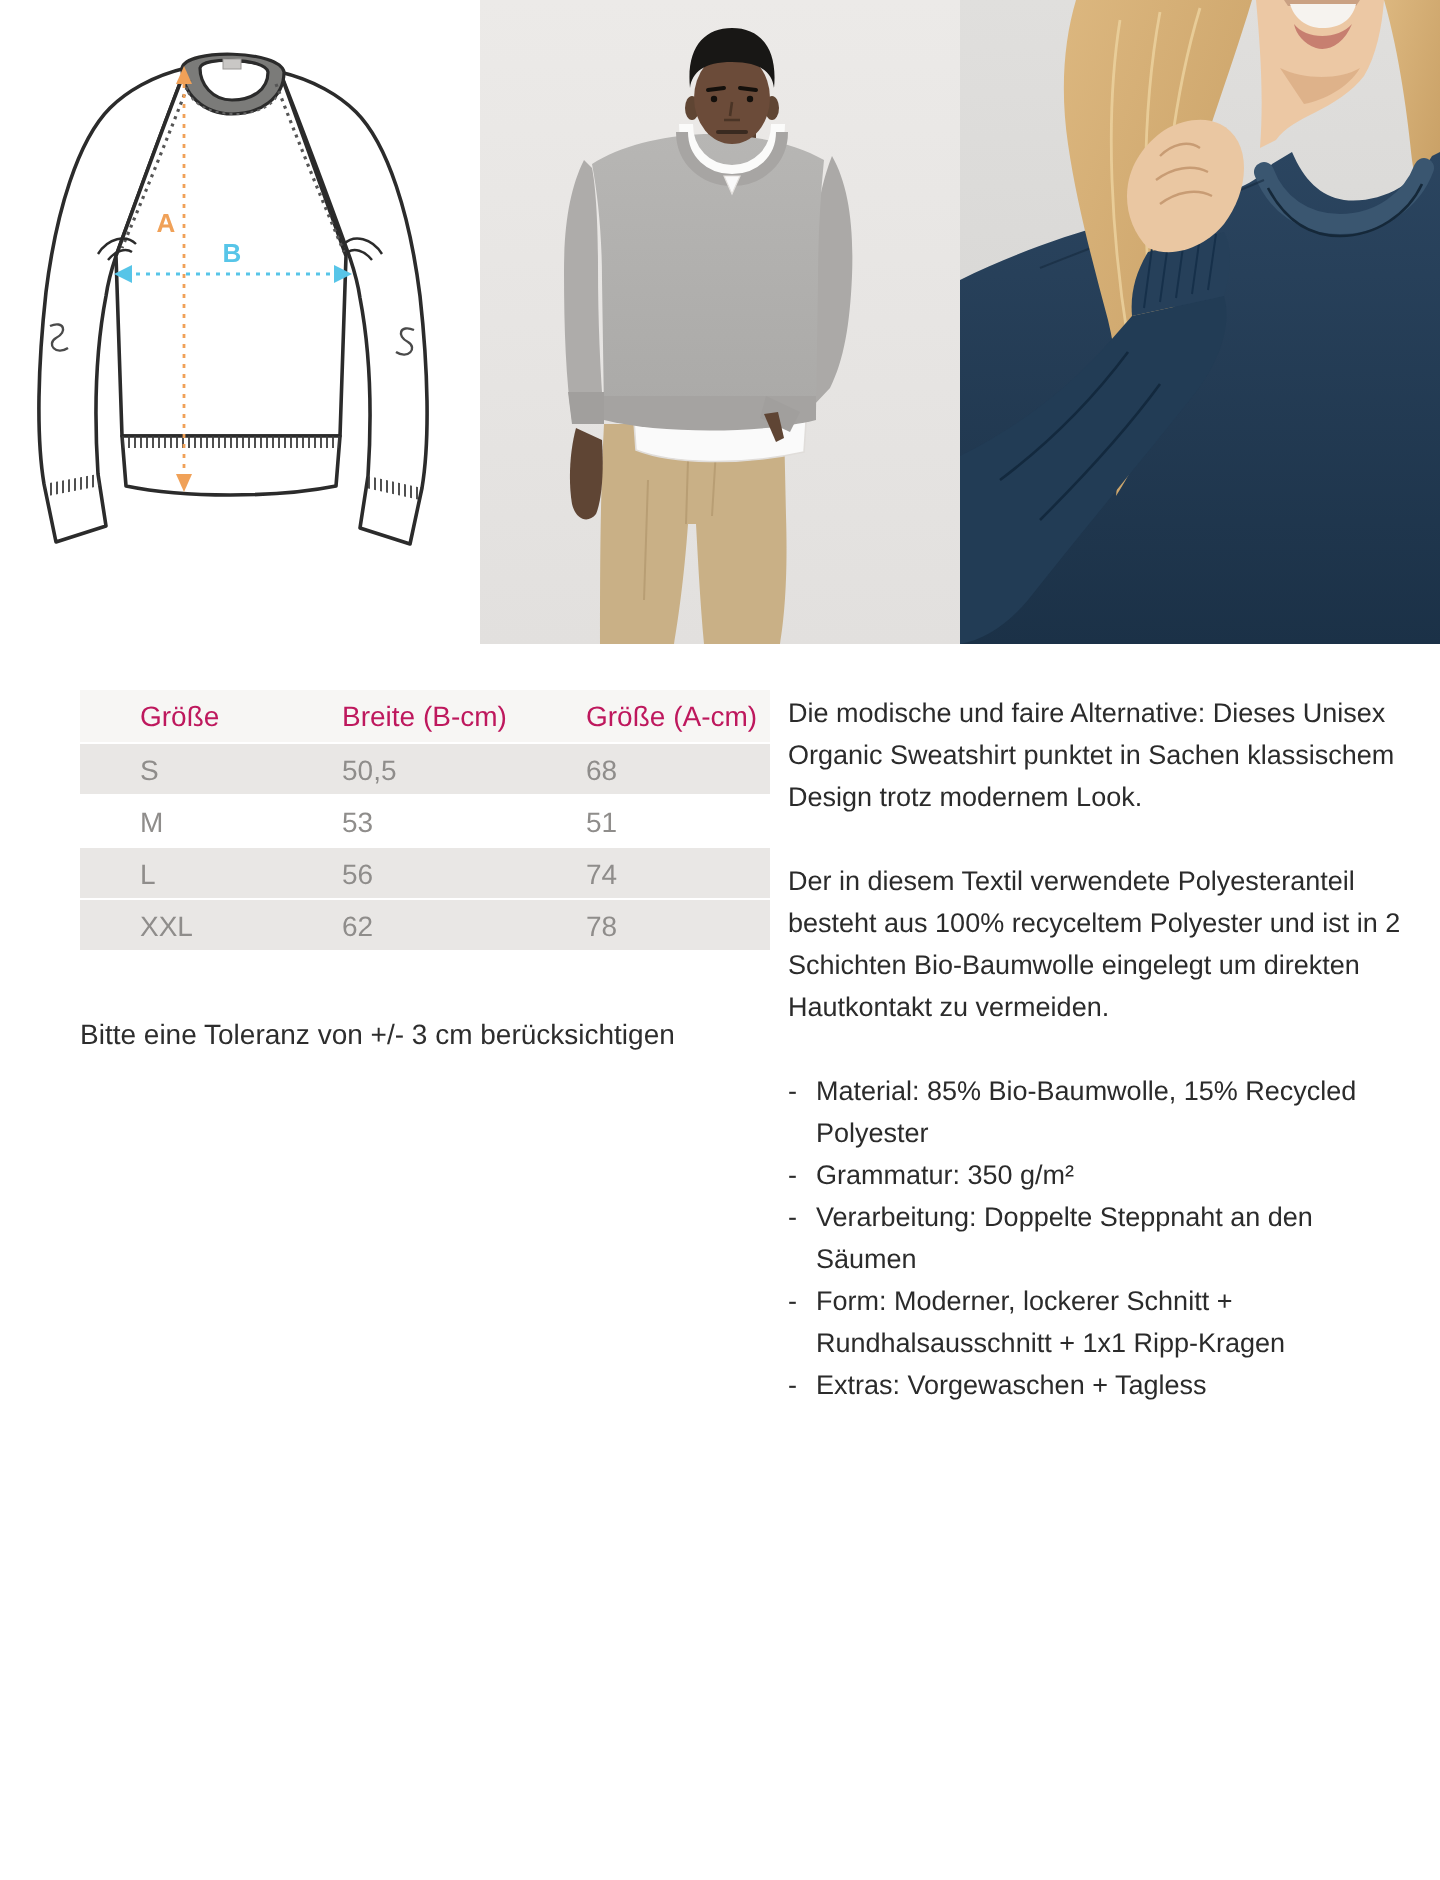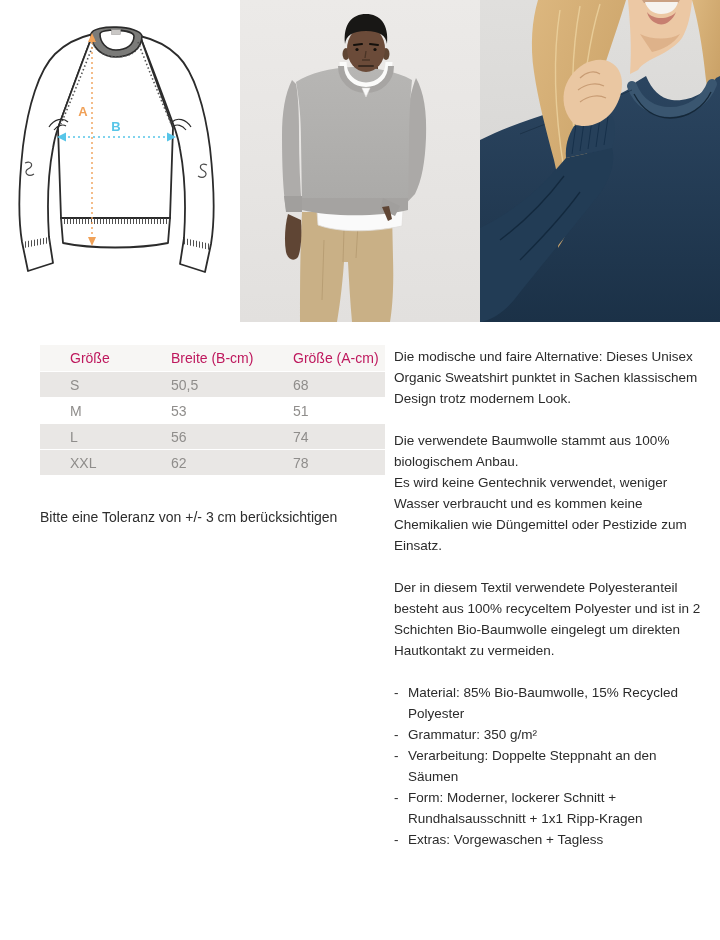--- a/index.html
+++ b/index.html
@@ -207,22 +207,20 @@
       <div class="tcell first">XXL</div>
       <div class="tcell">62</div>
       <div class="tcell">78</div>
     </div>
   </div>
 
   <div class="tolerance-note">Bitte eine Toleranz von +/- 3 cm berücksichtigen</div>
 
   <div class="desc">
     <p>Die modische und faire Alternative: Dieses Unisex Organic Sweatshirt punktet in Sachen klassischem Design trotz modernem Look.</p>
-    <p>Die verwendete Baumwolle stammt aus 100% biologischem Anbau.
-Es wird keine Gentechnik verwendet, weniger Wasser verbraucht und es kommen keine Chemikalien wie Düngemittel oder Pestizide zum Einsatz.</p>
     <p>Der in diesem Textil verwendete Polyesteranteil besteht aus 100% recyceltem Polyester und ist in 2 Schichten Bio-Baumwolle eingelegt um direkten Hautkontakt zu vermeiden.</p>
 
     <div class="bullets">
       <div class="bullet">
         <span class="dash">-</span>
         <span class="btext">Material: 85% Bio-Baumwolle, 15% Recycled Polyester</span>
       </div>
       <div class="bullet">
         <span class="dash">-</span>
         <span class="btext">Grammatur: 350 g/m²</span>

